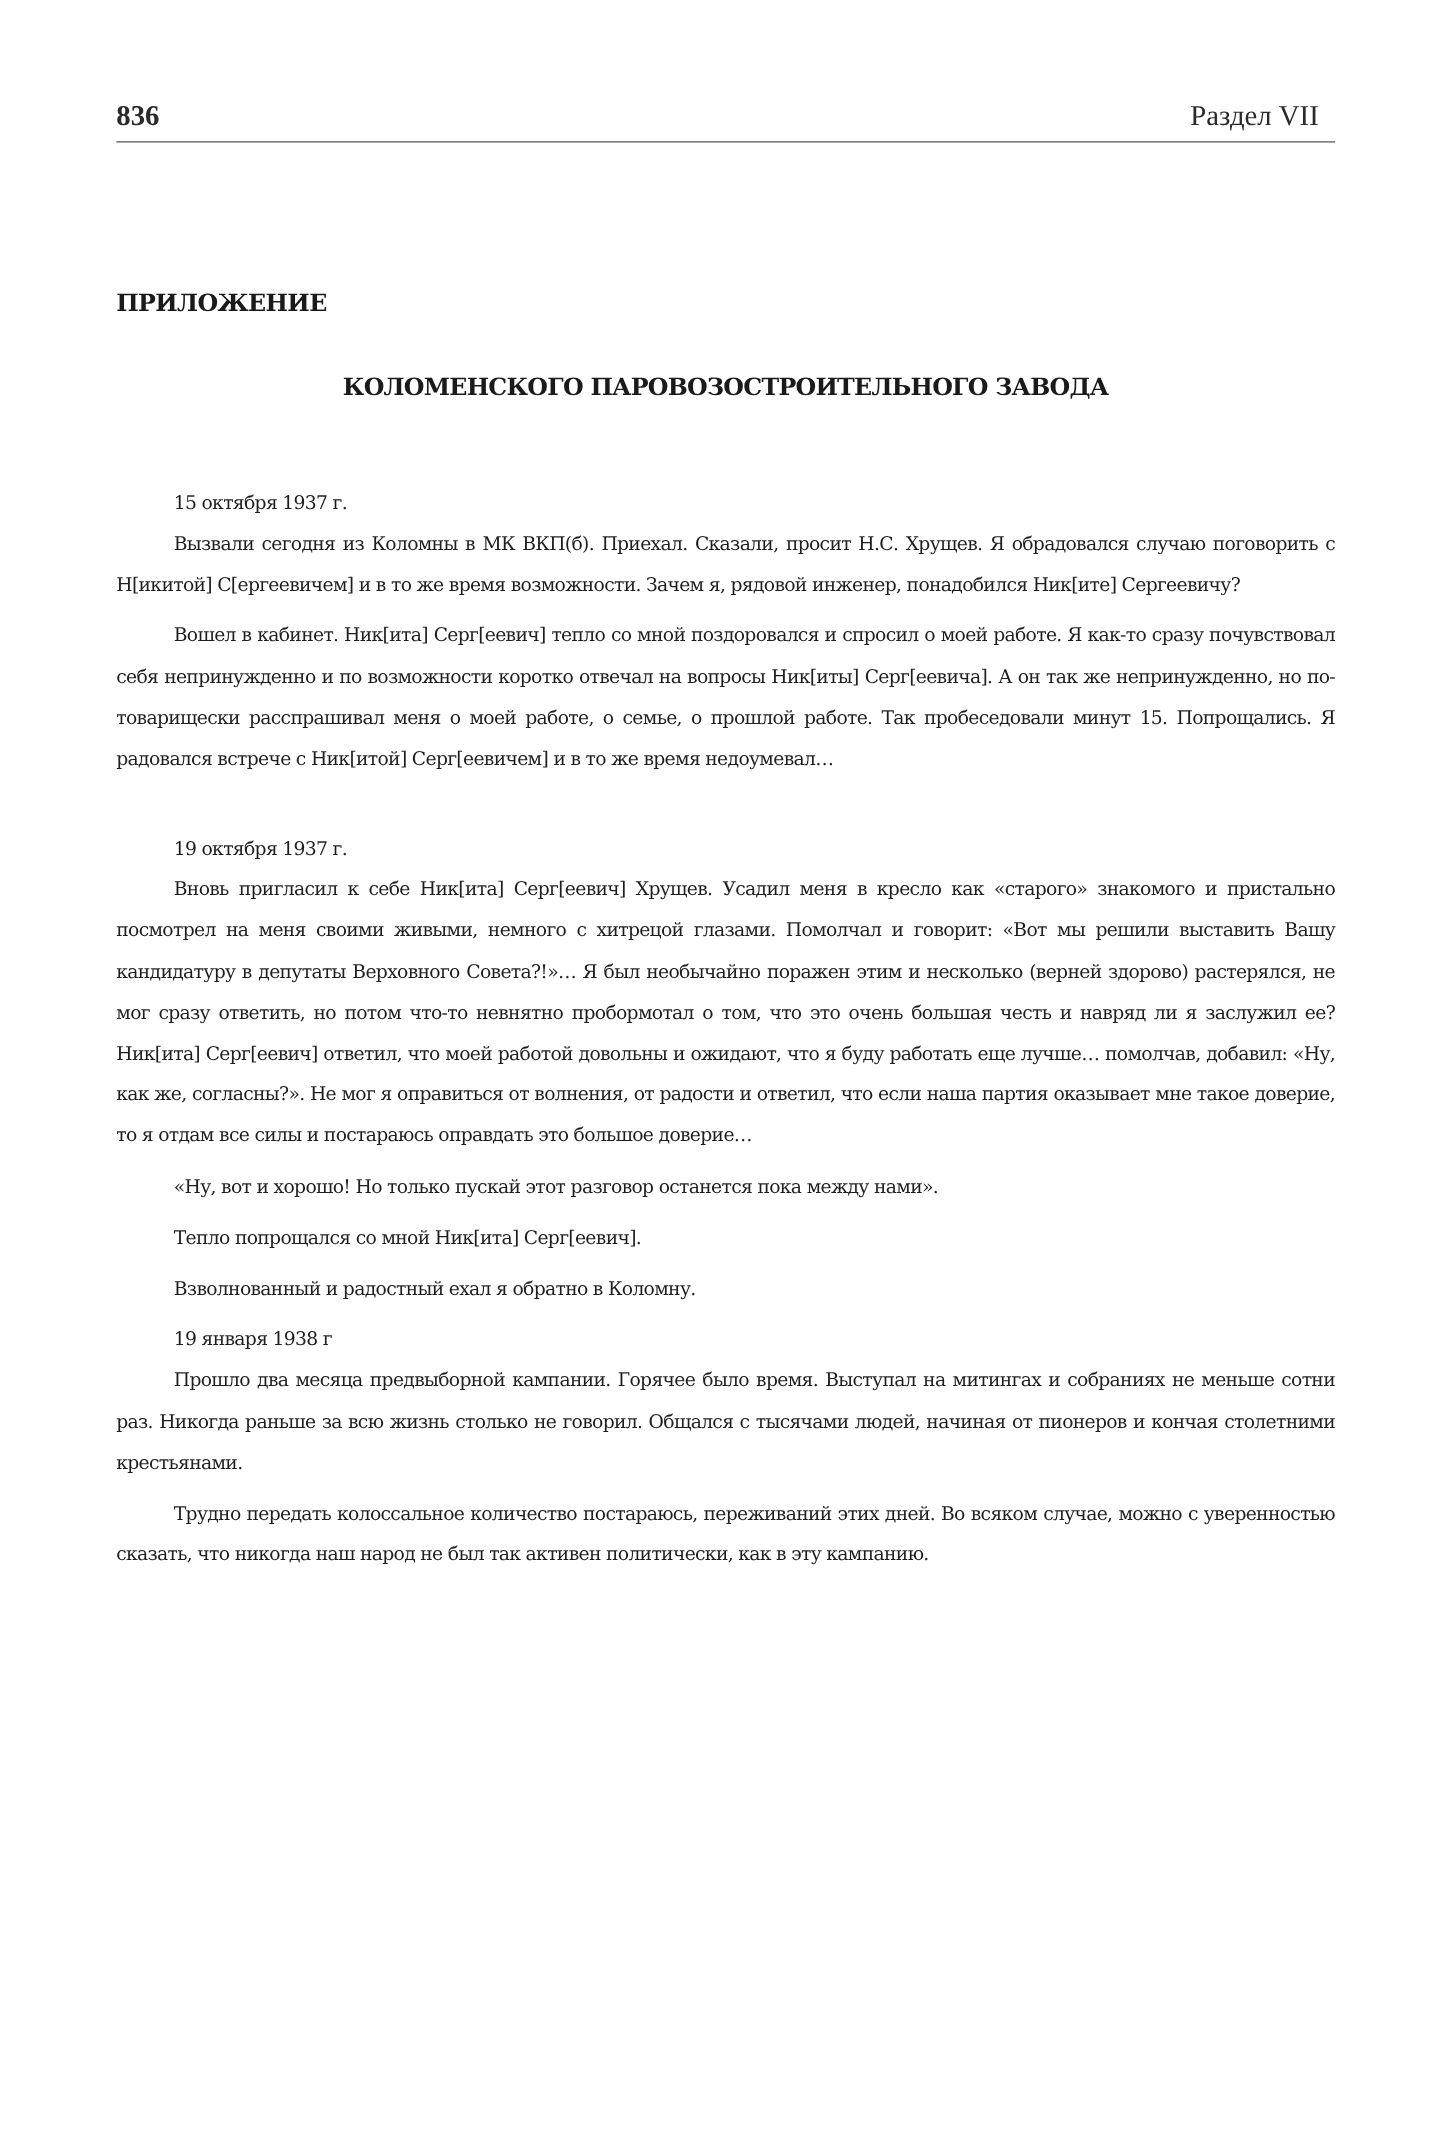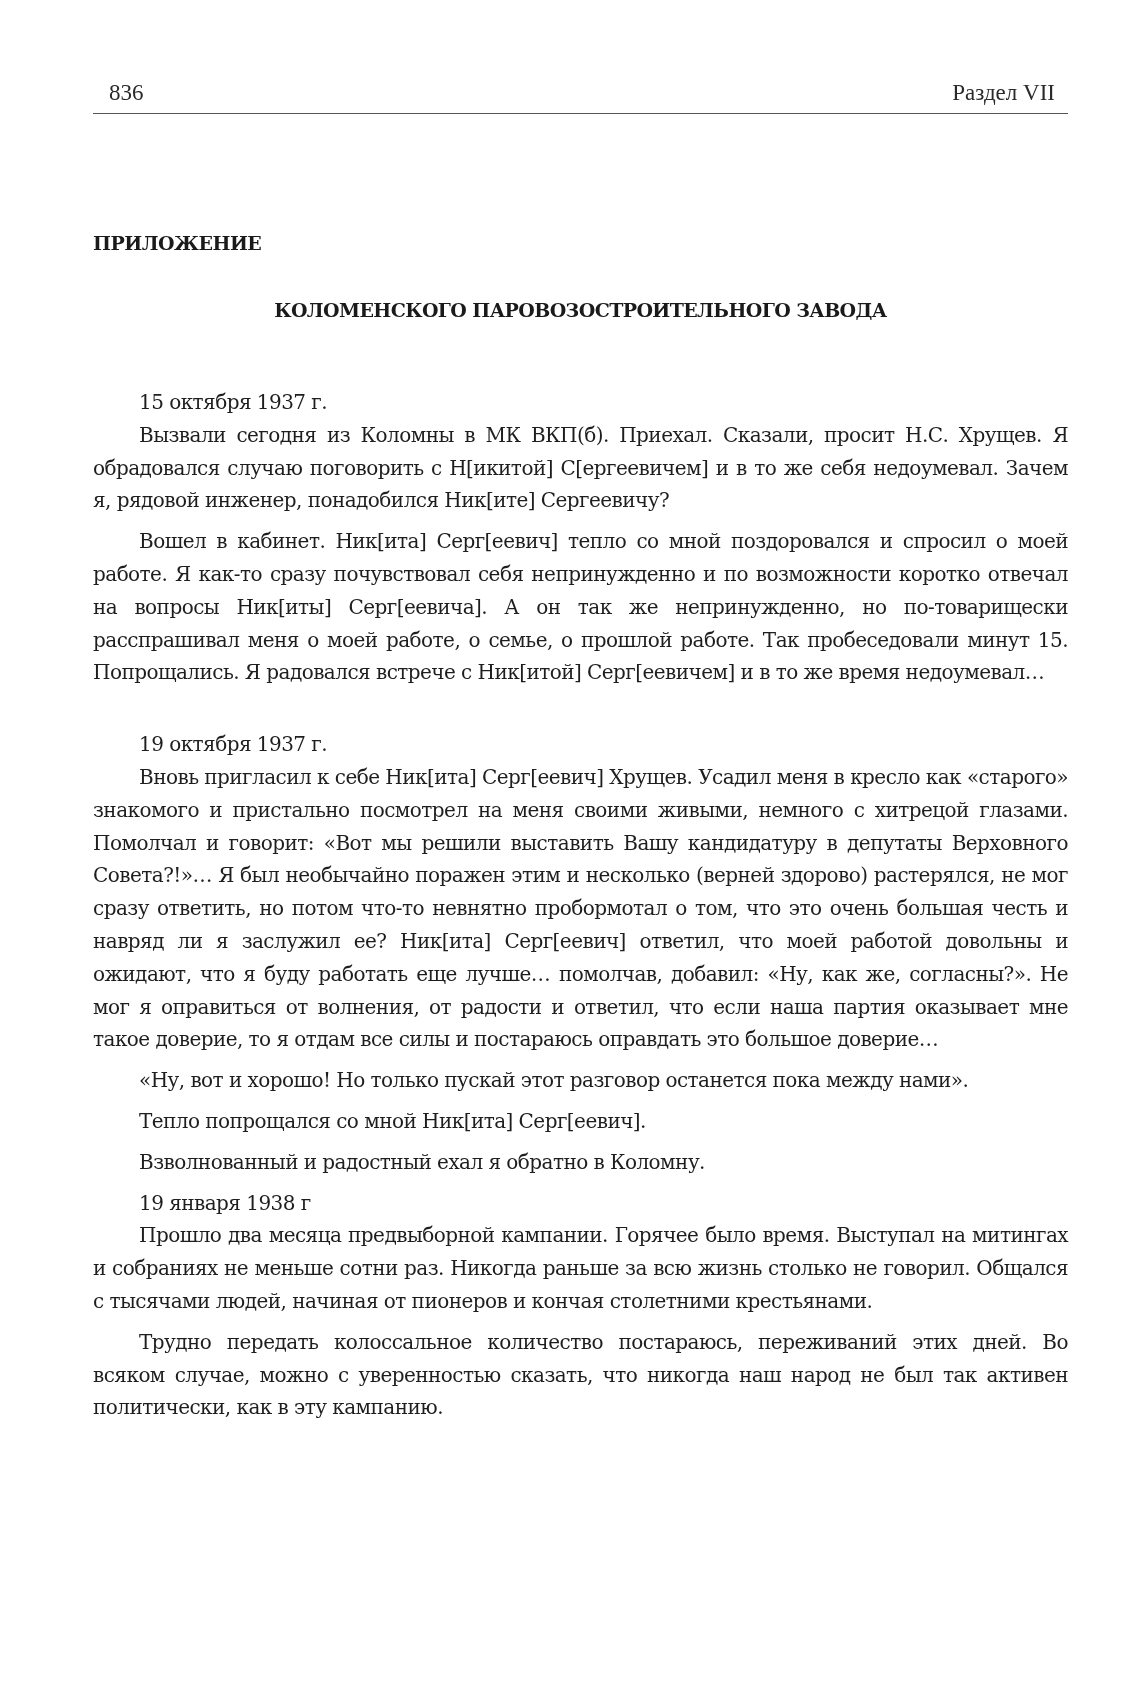--- a/index.html
+++ b/index.html
@@ -26,22 +26,23 @@
       top: 80px;
       left: 0;
       width: 975px;
       height: 32px;
       font-family: "Liberation Serif", serif;
       font-size: 23px;
       color: #2a2a2a;
     }
     .running-head .page-num {
       position: absolute;
-      left: 16px;
+      left: 0;
       top: 0;
+      font-weight: bold;
     }
     .running-head .section {
       position: absolute;
       right: 13px;
       top: 0;
     }
     .head-rule {
       position: absolute;
       top: 113px;
       left: 0;
@@ -72,21 +73,21 @@
       line-height: 29px;
       letter-spacing: -0.6px;
       color: #1a1a1a;
     }
     .body {
       position: absolute;
       top: 386px;
       left: 0;
       width: 975px;
       font-family: "DejaVu Serif", serif;
-      font-size: 20px;
+      font-size: 15px;
       line-height: 32.8px;
       letter-spacing: -0.55px;
       color: #1e1e1e;
     }
     .entry-date {
       margin: 0;
       text-indent: 46px;
     }
     .para {
       margin: 0;
@@ -111,21 +112,21 @@
   <div class="appendix-title">ПРИЛОЖЕНИЕ</div>
 
   <div class="doc-title">
     <div>КОЛОМЕНСКОГО ПАРОВОЗОСТРОИТЕЛЬНОГО ЗАВОДА</div>
   </div>
 
   <div class="body">
 
     <section>
       <p class="entry-date">15 октября 1937 г.</p>
-      <p class="para">Вызвали сегодня из Коломны в МК ВКП(б). Приехал. Сказали, просит Н.С. Хрущев. Я обрадовался случаю поговорить с Н[икитой] С[ергеевичем] и в то же себя недоумевал. Зачем я, рядовой инженер, понадобился Ник[ите] Сергеевичу?</p>
+      <p class="para">Вызвали сегодня из Коломны в МК ВКП(б). Приехал. Сказали, просит Н.С. Хрущев. Я обрадовался случаю поговорить с Н[икитой] С[ергеевичем] и в то же время возможности. Зачем я, рядовой инженер, понадобился Ник[ите] Сергеевичу?</p>
       <div class="gap-para"></div>
       <p class="para">Вошел в кабинет. Ник[ита] Серг[еевич] тепло со мной поздоровался и спросил о моей работе. Я как-то сразу почувствовал себя непринужденно и по возможности коротко отвечал на вопросы Ник[иты] Серг[еевича]. А он так же непринужденно, но по-товарищески расспрашивал меня о моей работе, о семье, о прошлой работе. Так пробеседовали минут 15. Попрощались. Я радовался встрече с Ник[итой] Серг[еевичем] и в то же время недоумевал…</p>
     </section>
 
     <div class="gap-big"></div>
 
     <section>
       <p class="entry-date">19 октября 1937 г.</p>
       <p class="para">Вновь пригласил к себе Ник[ита] Серг[еевич] Хрущев. Усадил меня в кресло как «старого» знакомого и пристально посмотрел на меня своими живыми, немного с хитрецой глазами. Помолчал и говорит: «Вот мы решили выставить Вашу кандидатуру в депутаты Верховного Совета?!»… Я был необычайно поражен этим и несколько (верней здорово) растерялся, не мог сразу ответить, но потом что-то невнятно пробормотал о том, что это очень большая честь и навряд ли я заслужил ее? Ник[ита] Серг[еевич] ответил, что моей работой довольны и ожидают, что я буду работать еще лучше… помолчав, добавил: «Ну, как же, согласны?». Не мог я оправиться от волнения, от радости и ответил, что если наша партия оказывает мне такое доверие, то я отдам все силы и постараюсь оправдать это большое доверие…</p>
       <div class="gap-small"></div>

